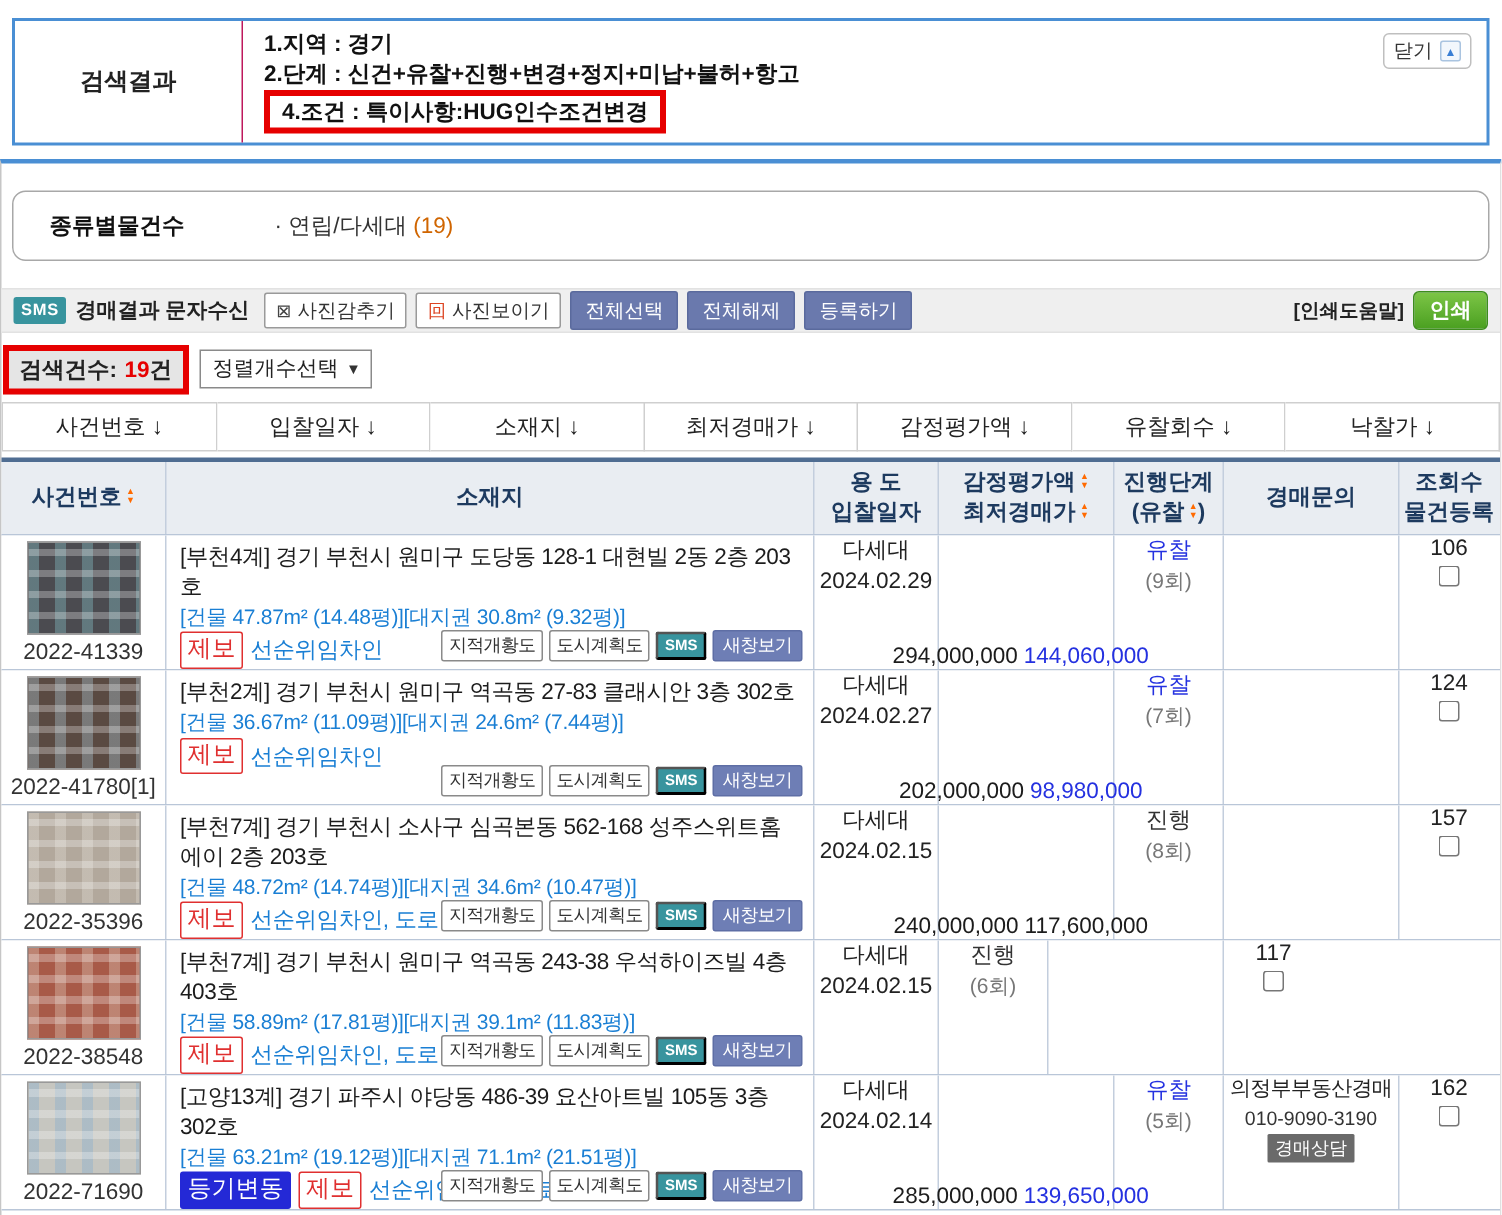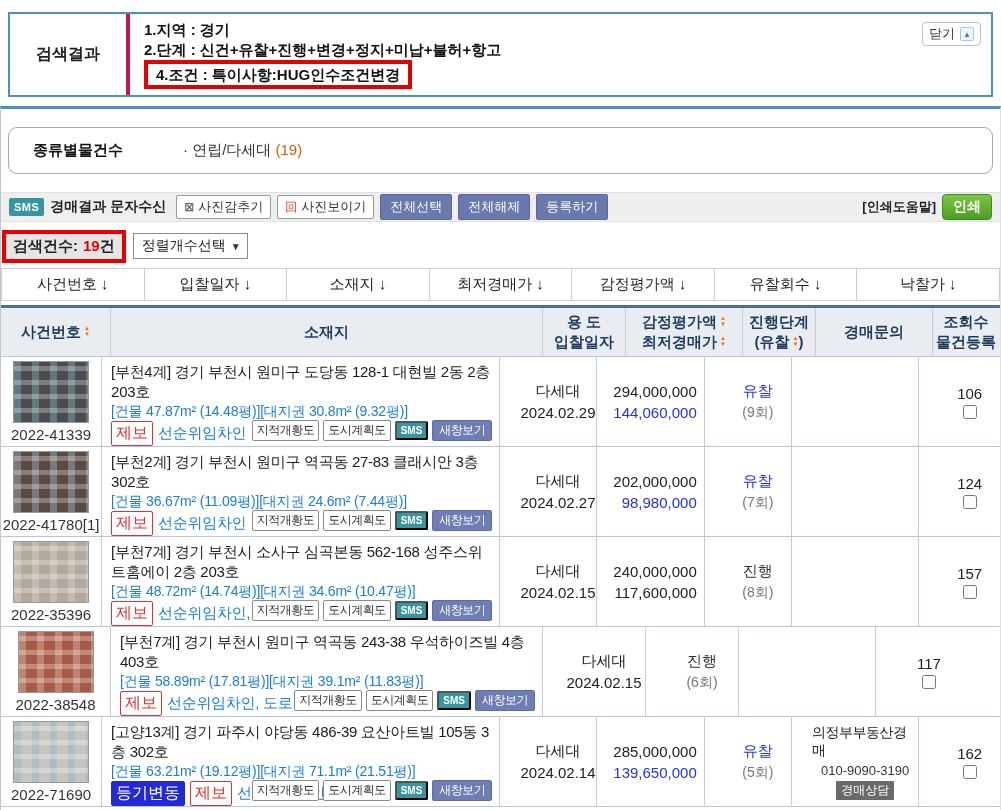--- a/index.html
+++ b/index.html
@@ -3,21 +3,21 @@
 <meta charset="utf-8">
 <style>
   * { margin:0; padding:0; box-sizing:border-box; }
   html,body { width:1001px; height:810px; overflow:hidden; background:#fff;
     font-family:"Liberation Sans","DejaVu Sans",sans-serif; color:#222; }
   body { position:relative; }
 
   
   .search-box { position:absolute; top:12px; left:8px; width:985px; height:85px;
     border:2px solid #4a8fd4; display:flex; background:#fff; }
-  .search-label-cell { width:120px; border-right:4px solid #be185d; display:flex;
+  .search-label-cell { width:152px; border-right:1px solid #be185d; display:flex;
     align-items:center; justify-content:center; font-size:16px; font-weight:bold; }
   .search-content { flex:1; position:relative; padding:6px 14px; display:flex;
     flex-direction:column; justify-content:space-between; }
   .cond-line { font-size:15px; font-weight:bold; color:#111; line-height:1.3; }
   .cond-redbox { border:4px solid #e60000; padding:1px 8px; width:fit-content; }
   .close-btn { position:absolute; top:8px; right:10px; border:1px solid #bfbfbf;
     border-radius:4px; background:#fff; padding:2px 6px; font-size:13px; color:#333;
     display:flex; align-items:center; gap:5px; cursor:pointer; }
   .close-icon { width:14px; height:14px; border:1px solid #aac4e0; border-radius:2px;
     background:#f2f7fc; color:#3a7fd4; font-size:8px; line-height:13px; text-align:center; }
@@ -89,23 +89,23 @@
   .badge.solid-blue { background:#2429d6; color:#fff; border:1px solid #2429d6; }
   .tenant { font-size:15px; color:#1a7fd4; letter-spacing:-.3px; }
   .btn-line { position:absolute; right:7px; bottom:5px; display:flex; gap:4px; align-items:center; }
   .map-btn { background:#fff; border:1px solid #8a8a8a; border-radius:2px; font-size:12px;
     color:#333; padding:1px 4px; cursor:pointer; letter-spacing:-.5px; }
   .sms-mini { background:#38949e; color:#fff; font-size:10px; font-weight:bold;
     border-radius:2px; padding:2px 4px; cursor:pointer; }
   .newwin-btn { background:#6e7eb5; border:1px solid #5e6ea5; color:#fff; font-size:12px;
     border-radius:2px; padding:1px 6px; cursor:pointer; letter-spacing:-.5px; }
   .td.c3,.td.c5,.td.c6,.td.c7 { display:flex; flex-direction:column; align-items:center;
-    justify-content:center; gap:3px;margin-left:20px; }
+    gap:3px; }
   .td.c3 { font-size:15px; color:#222; }
-  .td.c4 { display:flex; flex-direction:column; align-items:flex-end; justify-content:center;
+  .td.c4 { display:flex; flex-direction:row; align-items:flex-end; justify-content:center;
     gap:4px; padding-right:7px; font-size:15px; }
   .appraisal { color:#1c1c1c; }
   .minprice.blue { color:#2431e0; } .minprice.black { color:#1c1c1c; }
   .stage { font-size:15px; } .stage.blue { color:#2431e0; } .stage.black { color:#333; }
   .round { font-size:14px; color:#777; }
   .inq-name { font-size:14px; color:#222; letter-spacing:-.5px; }
   .inq-phone { font-size:13px; color:#333; }
   .inq-badge { background:#6a6a6a; color:#fff; font-size:12px; padding:1px 5px; border-radius:1px; }
   .views { font-size:15px; color:#222; }
   .td.c7 input { width:14px; height:14px; cursor:pointer; }

